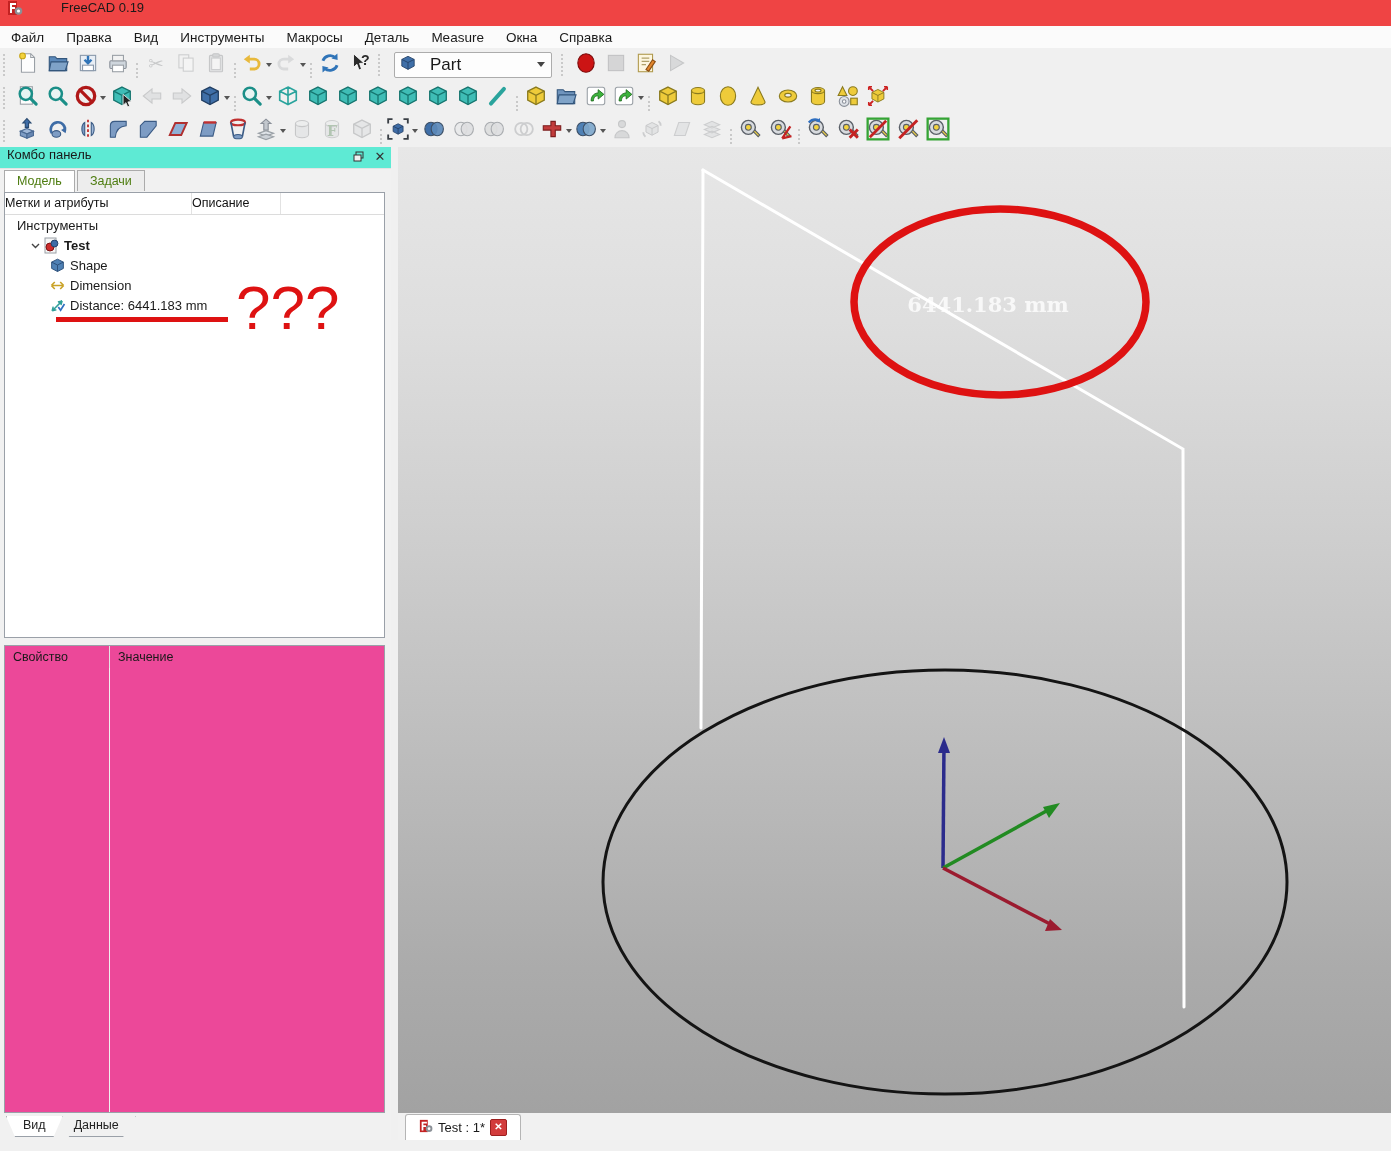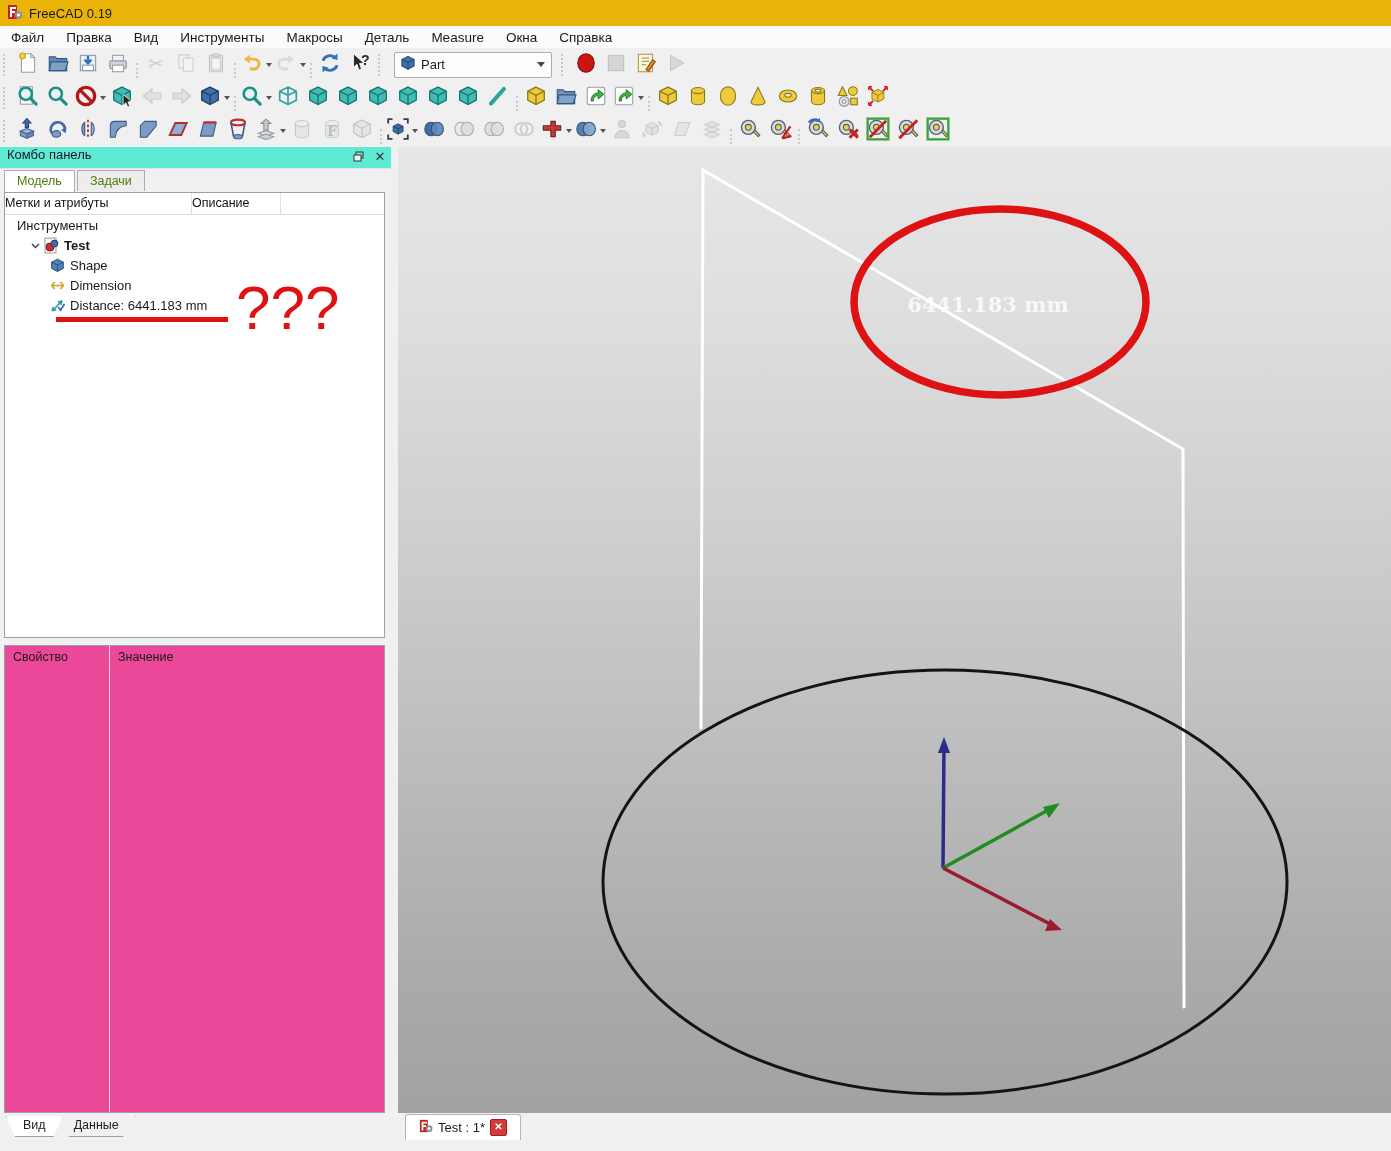--- a/index.html
+++ b/index.html
@@ -1,31 +1,31 @@
 <!DOCTYPE html>
 <html><head>
 <meta charset="utf-8">
 <style>
   html,body{margin:0;padding:0;}
   body{width:1391px;height:1151px;position:relative;overflow:hidden;
        font-family:"Liberation Sans",sans-serif;font-size:13px;color:#1a1a1a;background:#f0f0f0;}
   
-  #titlebar{position:absolute;left:0;top:0;width:100%;height:26px;background:#eab308;display:flex;align-items:center;}
+  #titlebar{position:absolute;left:0;top:0;width:100%;height:26px;background:#ef4444;display:flex;align-items:flex-start;gap:32px;}
   #titlebar .appicon{margin:0 6px 0 7px;}
   #menubar{position:absolute;left:0;top:26px;width:100%;height:22px;background:#fbfbfb;display:flex;align-items:center;border-bottom:1px solid #f2f2f2;}
   .menu-item{padding:2px 11px;font-size:13.5px;cursor:default;}
   
   .tbrow{position:absolute;left:0;width:100%;height:33px;background:#f0f0f0;display:flex;align-items:center;border-bottom:1px solid #e6e6e6;}
   #tbrow1{top:48px;} #tbrow2{top:81px;} #tbrow3{top:114px;}
   .tb-handle{width:5px;height:22px;margin:0 3px;border-left:2px dotted #c9c9c9;}
   .tbtn{display:inline-flex;align-items:center;justify-content:center;height:28px;min-width:28px;border-radius:2px;margin:0 1px;}
   .tbtn.dim svg{opacity:.42;filter:grayscale(60%);}
   .dd{width:0;height:0;border-left:3.5px solid transparent;border-right:3.5px solid transparent;border-top:4px solid #555;margin-left:2px;}
   #wb-combo{display:inline-flex;align-items:center;height:24px;width:148px;background:#fdfdfd;border:1px solid #acacac;border-radius:2px;margin:0 6px;padding:0 4px;}
-  #wb-combo .wb-label{flex:1;margin-left:4px;font-size:13px;}
+  #wb-combo .wb-label{flex:1;margin-left:13px;font-size:17px;}
   #wb-combo .chev{width:0;height:0;border-left:4px solid transparent;border-right:4px solid transparent;border-top:5px solid #444;margin-right:2px;}
   
   #dock{position:absolute;left:0;top:147px;width:391px;height:993px;background:#f1f1f1;}
   #dock-header{height:21px;display:flex;border-bottom:1px solid #e3e3e3;background:#5eead4;}
   #dock-header .dtitle{flex:1;padding-left:7px;}
   .winbtn{width:22px;height:18px;display:flex;align-items:center;justify-content:center;color:#333;}
   #dock-tabs{height:22px;display:flex;align-items:flex-end;padding-left:4px;}
   .dtab{padding:3px 12px;border:1px solid #ababab;border-bottom:none;background:#ededed;margin-right:2px;font-size:12.5px;color:#4d7c0f;}
   .dtab.active{background:#ffffff;position:relative;top:1px;padding-bottom:4px;}
   #tree-box{position:absolute;left:4px;top:45px;width:379px;height:444px;background:#ffffff;border:1px solid #9aa0a8;overflow:hidden;}

